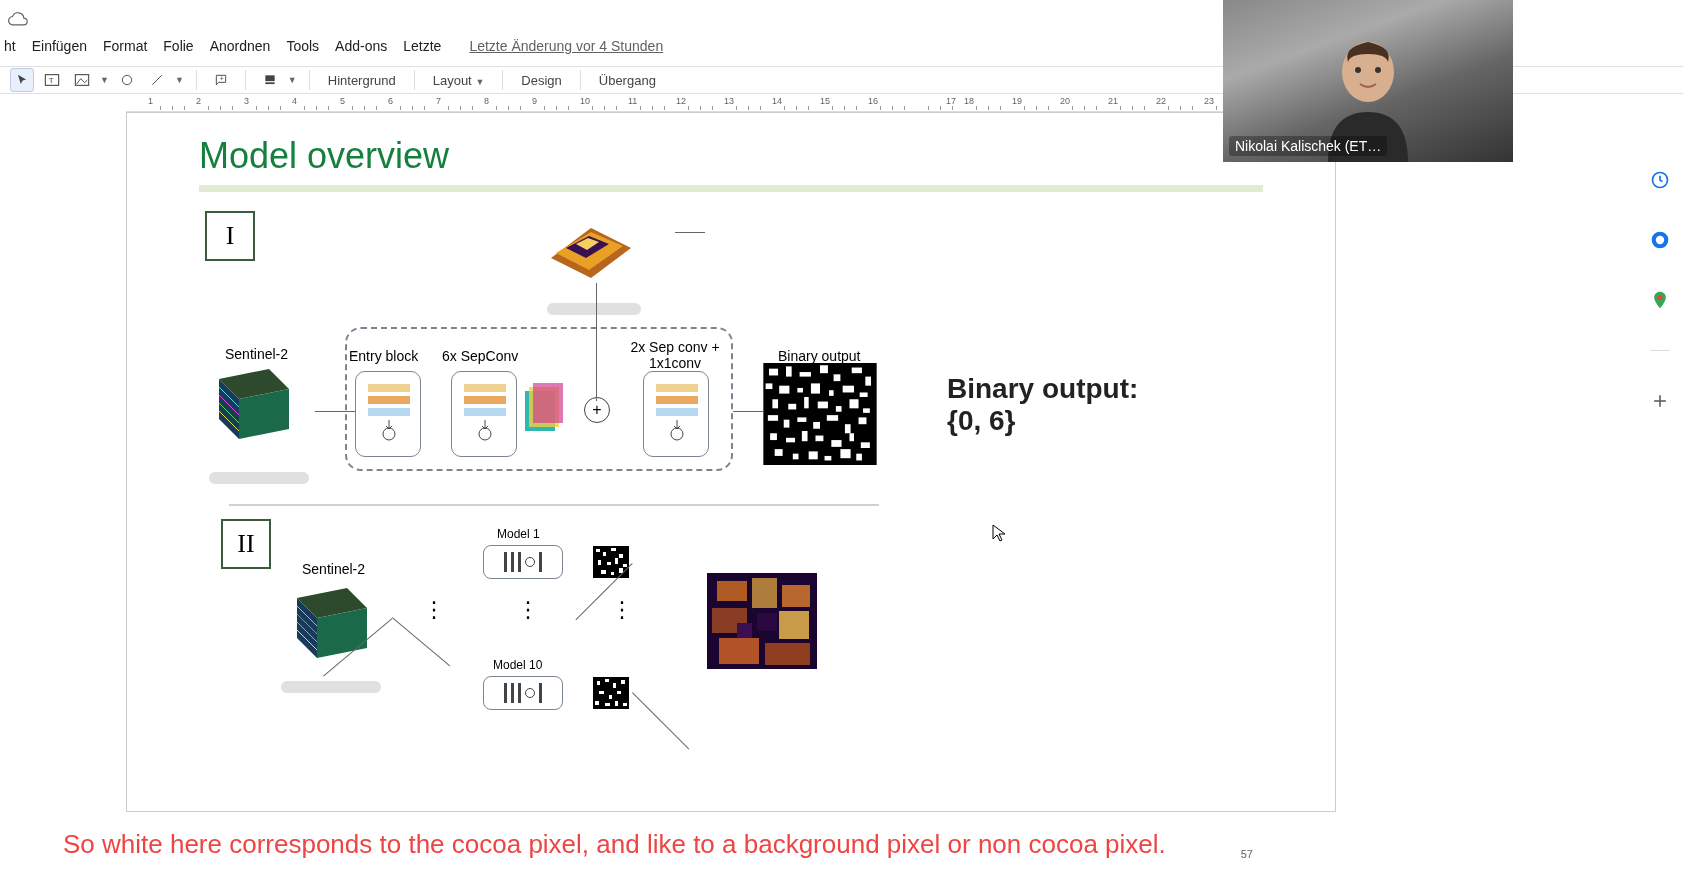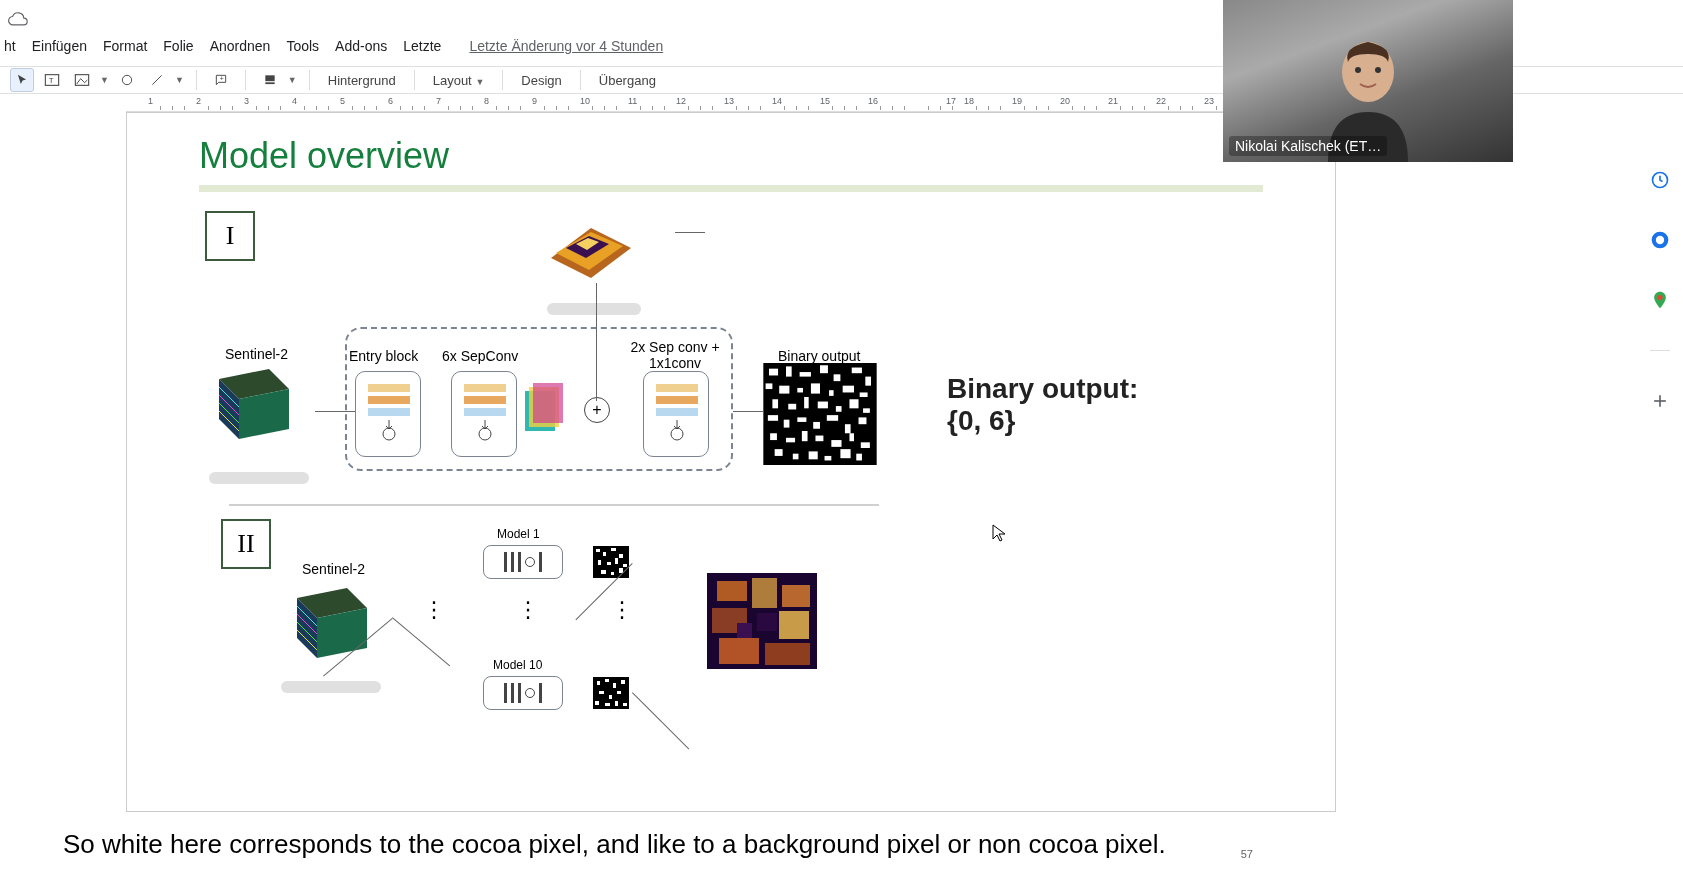--- a/index.html
+++ b/index.html
@@ -111,21 +111,21 @@
 
 .webcam { position:absolute; top:0; right:170px; width:290px; height:162px; background:linear-gradient(160deg,#888 0%,#aaa 30%,#666 60%,#333 100%); }
 .webcam-name { position:absolute; bottom:6px; left:6px; color:#fff; font-size:14px; background:rgba(0,0,0,.3); padding:2px 6px; border-radius:3px; }
 .person { position:absolute; bottom:0; left:50%; transform:translateX(-50%); width:140px; height:140px; }
 
 
 .right-strip { position:absolute; top:170px; right:5px; width:36px; display:flex; flex-direction:column; align-items:center; gap:40px; }
 .right-strip .icon { width:20px; height:20px; cursor:pointer; }
 
 
-.caption { position:absolute; bottom:18px; left:55px; background:#fff; color:#000000; font-size:26px; padding:4px 8px; }
+.caption { position:absolute; bottom:18px; left:55px; background:#fff; color:#ef4444; font-size:26px; padding:4px 8px; }
 .caption-num { position:absolute; bottom:22px; right:430px; font-size:11px; color:#5f6368; }
 
 </style>
 </head>
 <body>
 
 <span class="cloud">
 <svg viewBox="0 0 24 16">
       <path d="M19 7a7 7 0 00-13.5-2A5 5 0 006 15h13a4 4 0 000-8z" fill="none" stroke="#5f6368" stroke-width="1.4"></path>
     </svg>

